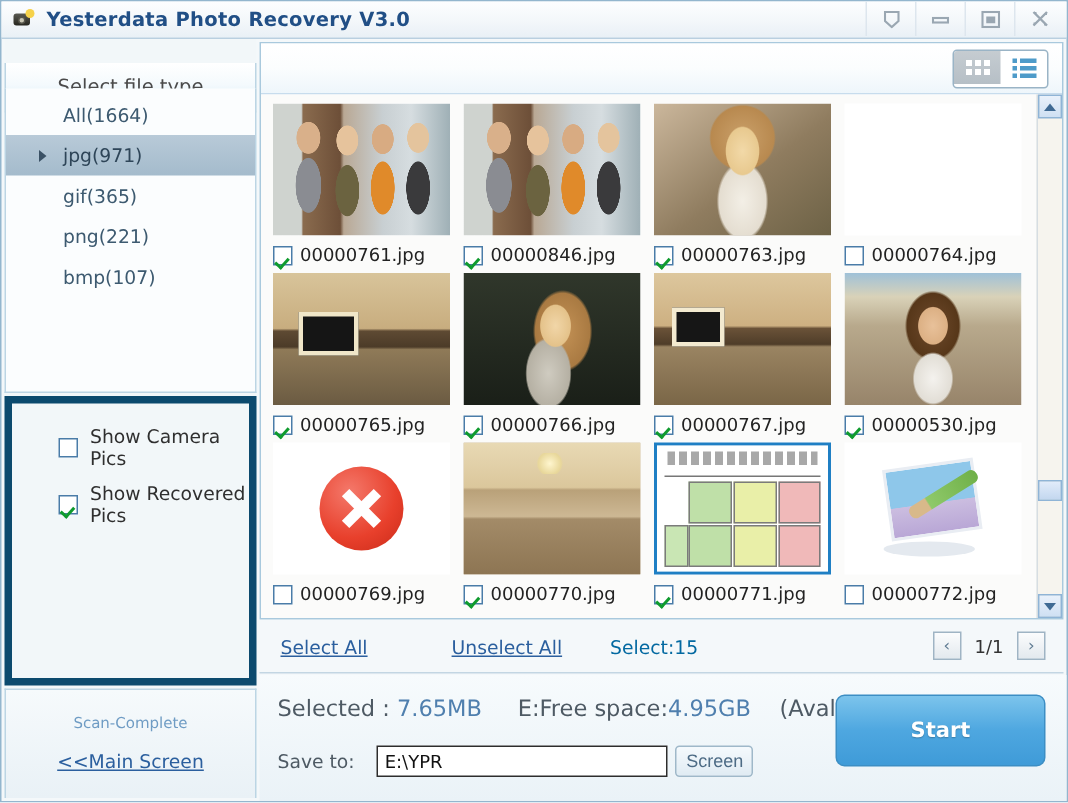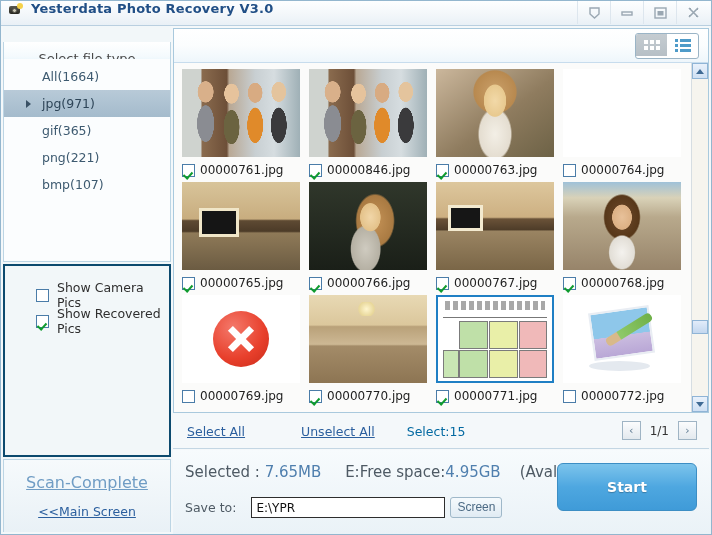--- a/index.html
+++ b/index.html
@@ -10,21 +10,21 @@
   }
   .window{
     position:relative;width:712px;height:535px;box-sizing:border-box;
     border:1px solid #93b6ce;background:#f4f8fa;
   }
 
   
   .titlebar{
     position:absolute;left:0;top:0;width:710px;height:24px;
     background:linear-gradient(to bottom,#fdfeff 0%,#f3f7fa 55%,#e9f0f6 100%);
-    border-bottom:1px solid #b9cfe0;display:flex;align-items:flex-start;
+    border-bottom:1px solid #b9cfe0;display:flex;align-items:center;
   }
   .app-icon{width:18px;height:18px;margin:0 5px 0 7px;position:relative;flex:0 0 auto;}
   .app-icon .cam{
     position:absolute;left:1px;top:5px;width:11px;height:8px;border-radius:2px;
     background:linear-gradient(to bottom,#5a5a52,#26261f);
   }
   .app-icon .lens{
     position:absolute;left:4px;top:7px;width:5px;height:5px;border-radius:50%;
     background:#c9c6b4;border:1px solid #55544a;box-sizing:border-box;
   }
@@ -69,41 +69,41 @@
     background:linear-gradient(to bottom,#b8cad8,#a4bbcc);
     color:#2e4558;
   }
   .file-item .caret{
     position:absolute;left:22px;top:50%;transform:translateY(-50%);
     width:0;height:0;border-left:5px solid #3a5165;
     border-top:4px solid transparent;border-bottom:4px solid transparent;
   }
   .opt-box{
     position:absolute;left:0;top:238px;width:168px;height:193px;
-    box-sizing:border-box;border:2px solid #0c4a6e;background:#f2f7f9;
-  }
-  .opt-row{display:flex;align-items:center;height:22px;padding-left:23px;margin-top:4px;}
+    box-sizing:border-box;border:5px solid #0c4a6e;background:#f2f7f9;
+  }
+  .opt-row{display:flex;align-items:center;height:22px;padding-left:23px;margin-top:16px;}
   .opt-row:first-child{margin-top:18px;}
   .opt-row span{margin-left:8px;font-size:12.5px;color:#2f2f2f;}
   .cb{
     width:13px;height:13px;box-sizing:border-box;
     border:1px solid #4a7ca8;background:#ffffff;
     display:inline-block;position:relative;flex:0 0 auto;
   }
   .cb.checked::after{
     content:"";position:absolute;left:2px;top:5px;width:4px;height:7px;
     border:solid #0f9b2e;border-width:0 2px 2px 0;transform:rotate(42deg);
   }
   .scanbox{
     position:absolute;left:0;top:433px;width:168px;height:73px;
     box-sizing:border-box;border:1px solid #bcd5e4;border-bottom:none;
     background:linear-gradient(to bottom,#f6fafc,#e9f1f6);
     display:flex;flex-direction:column;align-items:center;justify-content:center;
   }
-  .scan-status{font-size:16px;color:#6f9cc4;margin-bottom:12px;text-decoration:underline;}
+  .scan-status{font-size:10px;color:#6f9cc4;margin-bottom:12px;}
   .main-screen-link{
     font-size:12.5px;color:#2b5f9e;text-decoration:underline;cursor:pointer;
   }
 
   
   .content{
     position:absolute;left:172px;top:27px;width:536px;height:385px;
     box-sizing:border-box;border:1px solid #a9c9dd;background:#ffffff;
   }
   .toolbar{
@@ -492,21 +492,21 @@
             <span class="cb checked"></span>
             <span>00000767.jpg</span>
           </div>
         </div>
         <div class="cell">
           <div class="thumb">
               <span class="art art-cafe"></span>
             </div>
           <div class="cap">
             <span class="cb checked"></span>
-            <span>00000768.jpg</span>
+            <span>00000530.jpg</span>
           </div>
         </div>
       </div>
 
       <div class="row">
         <div class="cell">
           <div class="thumb">
             <span class="art art-redicon">
               <span class="circ"></span>
                 <span class="ar1"></span>

